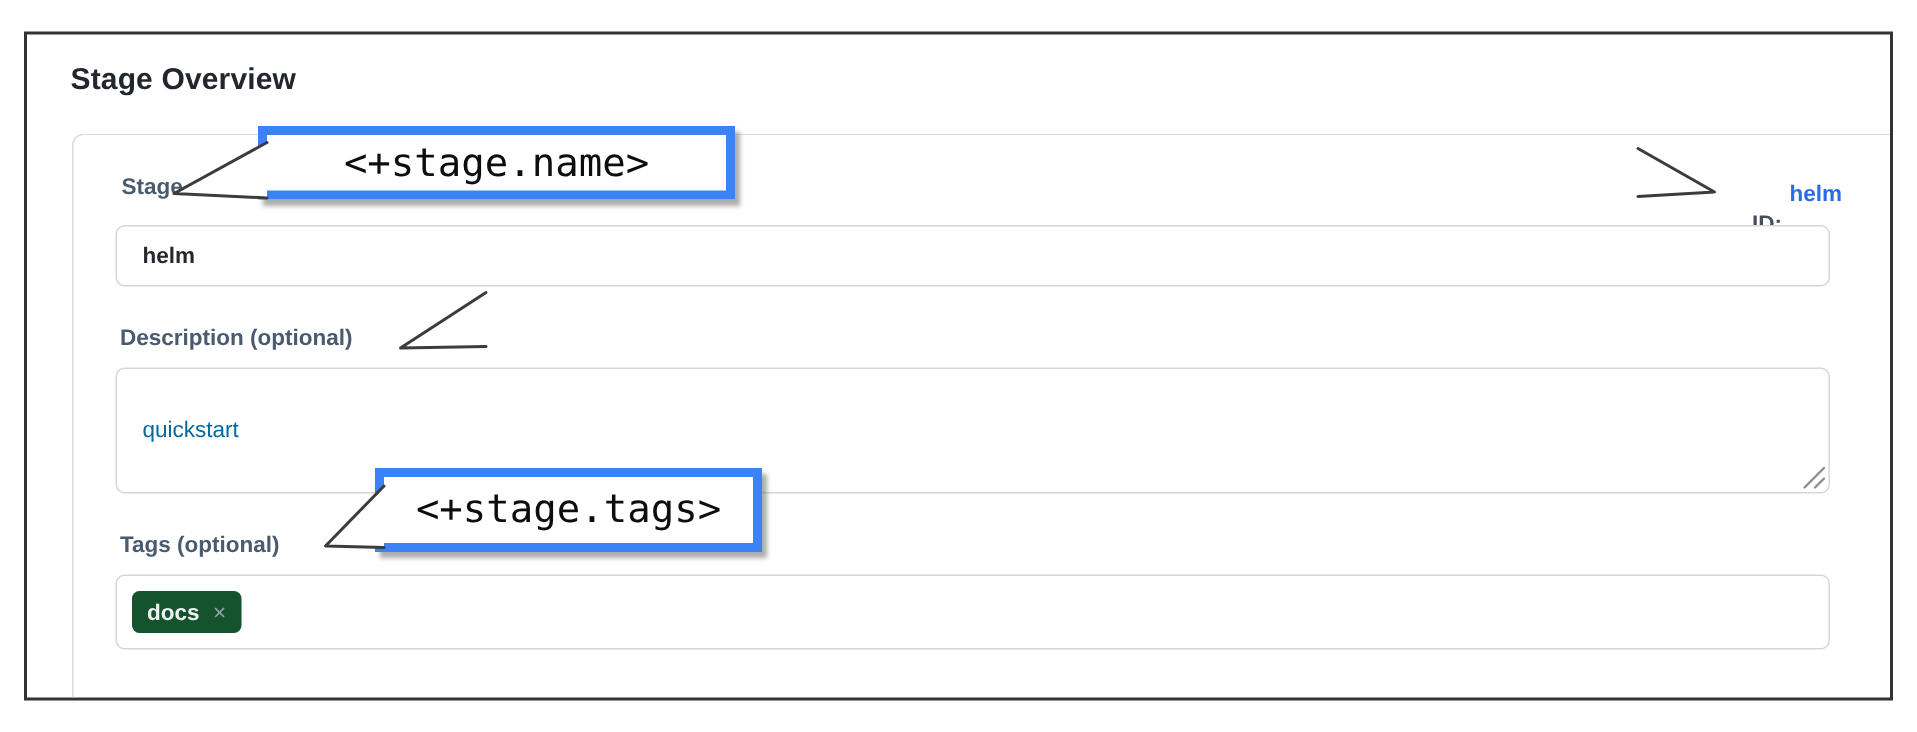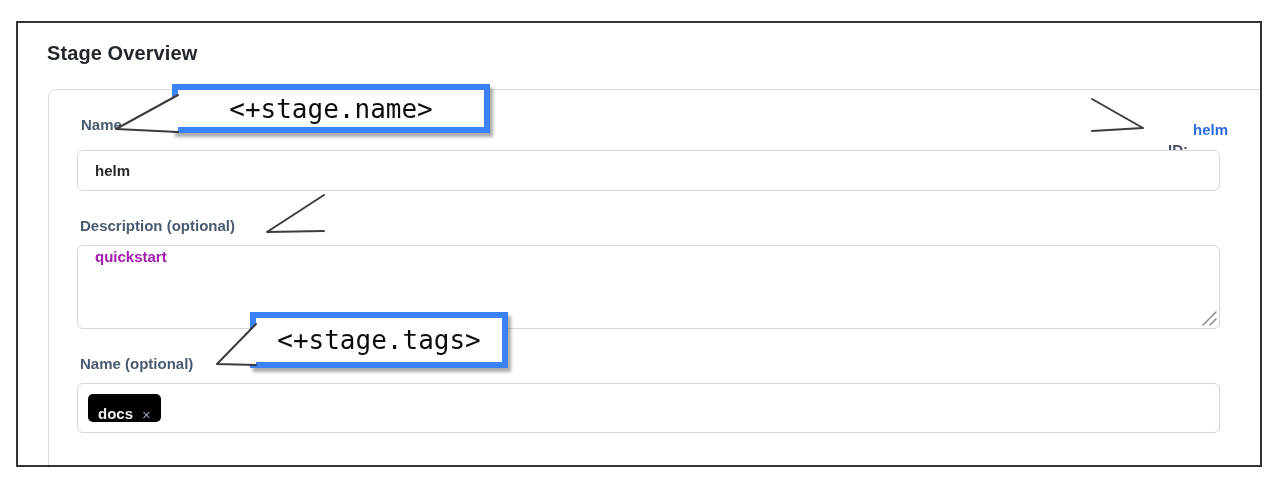--- a/index.html
+++ b/index.html
@@ -25,29 +25,29 @@
   .id-value { color:#2b6ce2; }
 
   .text-input { position:absolute; left:77px; width:1143px; height:41px;
                 border:1px solid #d4d7da; border-radius:6px; background:#fff;
                 font-family:"Liberation Sans", sans-serif;
                 font-size:15px; font-weight:600; color:#24292e; padding:0 17px; outline:none; }
 
   .textarea { position:absolute; left:77px; top:245px; width:1143px; height:84px;
               border:1px solid #d4d7da; border-radius:6px; background:#fff; resize:none;
               font-family:"Liberation Sans", sans-serif;
-              font-size:15px; font-weight:700; color:#a21caf; padding:2px 17px; outline:none; }
+              font-size:15px; font-weight:400; color:#0369a1; padding:32px 17px; outline:none; }
 
   .resize-grip { position:absolute; left:1200px; top:310px; width:18px; height:18px; cursor:nwse-resize; }
 
   .tags-box { position:absolute; left:77px; top:383px; width:1143px; height:50px;
               border:1px solid #d4d7da; border-radius:6px; background:#fff;
               display:flex; align-items:center; padding:0 10px; cursor:text; }
-  .chip { display:inline-flex; align-items:flex-end; gap:9px; height:28px; padding:0 10px;
-          background:#000000; border-radius:5px; }
+  .chip { display:inline-flex; align-items:center; gap:9px; height:28px; padding:0 10px;
+          background:#14532d; border-radius:5px; }
   .chip-text { color:#edf0f3; font-size:15px; font-weight:600; }
   .chip-x { color:#94a0ad; font-size:15px; font-weight:400; cursor:pointer; line-height:1; }
 
   .callout { position:absolute; z-index:5; background:#fff; border:6px solid #3b82f6;
              box-shadow:3px 4px 3px rgba(90,90,90,.5);
              display:flex; align-items:center; justify-content:center;
              font-family:"DejaVu Sans Mono", monospace; font-size:26px; color:#0d0d0d;
              white-space:nowrap; }
   .tail { position:absolute; z-index:6; overflow:visible; }
   .tail path { fill:#fff; stroke:#3c3c3c; stroke-width:2; stroke-linejoin:round; stroke-linecap:round; }
@@ -56,34 +56,34 @@
 <body>
 
 <div class="page">
 
   <div class="frame"></div>
 
   <div class="heading">Stage Overview</div>
 
   <div class="panel"></div>
 
-  <div class="field-label" style="left:81px; top:116px;">Name</div>
+  <div class="field-label" style="left:81px; top:116px;">Stage</div>
   <div class="id-row">
     <span class="id-label">ID:</span>
     <span class="id-value">helm</span>
   </div>
   <input class="text-input" style="top: 150px;" type="text" value="helm">
 
   <div class="field-label" style="left:80px; top:217px;">Description (optional)</div>
   <textarea class="textarea" style="">quickstart</textarea>
   <svg class="resize-grip" viewBox="0 0 18 18">
     <path d="M16,2 L3,15 M16,9 L10,15" stroke="#8a8f94" stroke-width="1.6" fill="none" stroke-linecap="round"></path>
   </svg>
 
-  <div class="field-label" style="left:80px; top:355px;">Name (optional)</div>
+  <div class="field-label" style="left:80px; top:355px;">Tags (optional)</div>
   <div class="tags-box">
     <span class="chip">
       <span class="chip-text">docs</span>
       <span class="chip-x">×</span>
     </span>
   </div>
 
   <div class="callout" style="left:172px; top:84px; width:318px; height:49px;">&lt;+stage.name&gt;</div>
   <svg class="tail" style="left:112px; top:90px;" width="70" height="48" viewBox="0 0 70 48">
     <path d="M66,5 L4,39 L66,42"></path>

